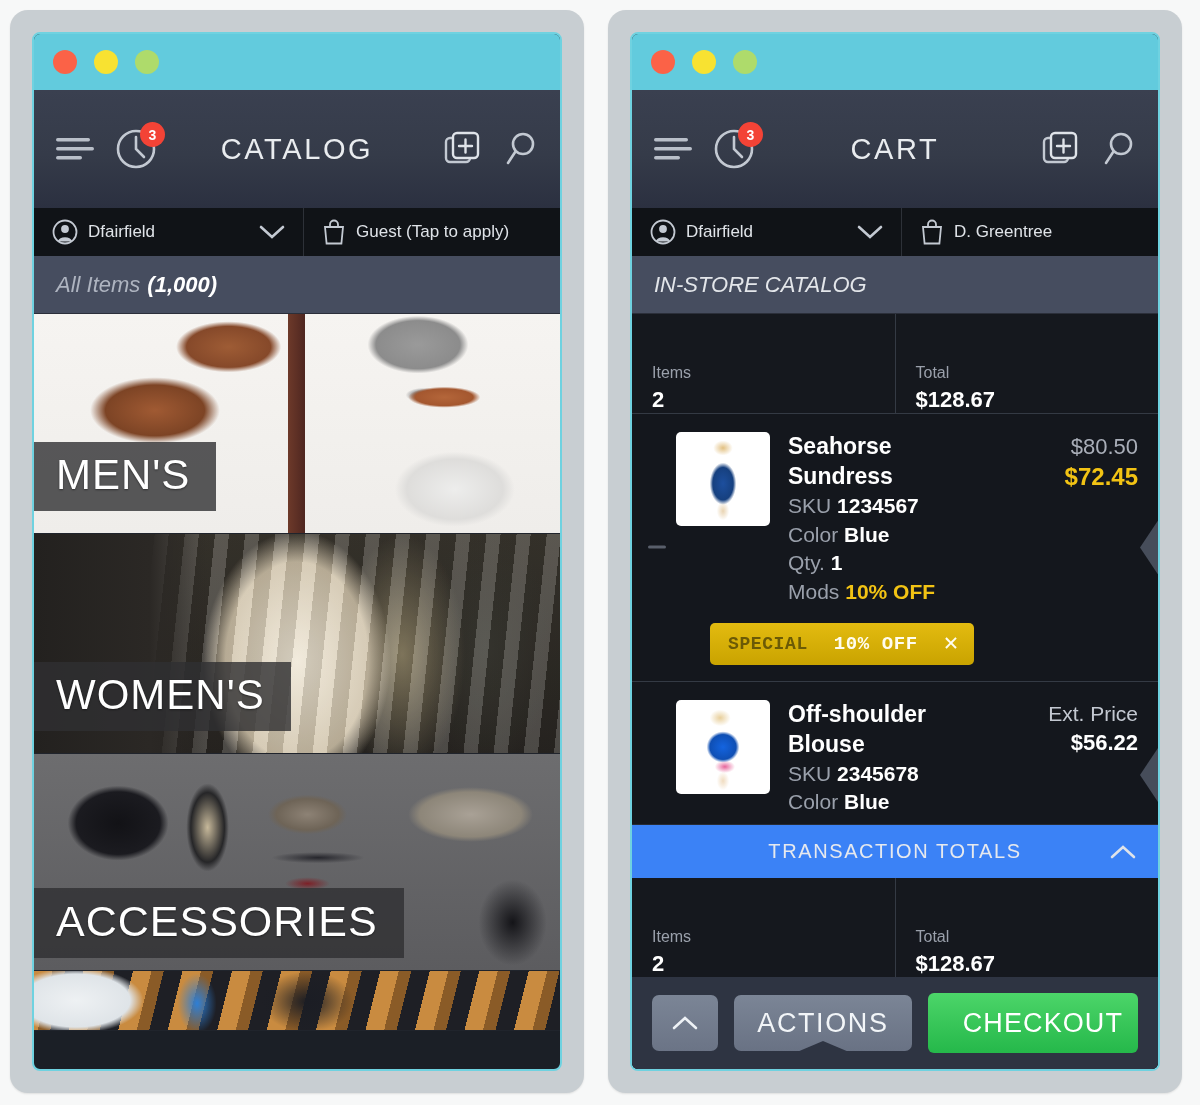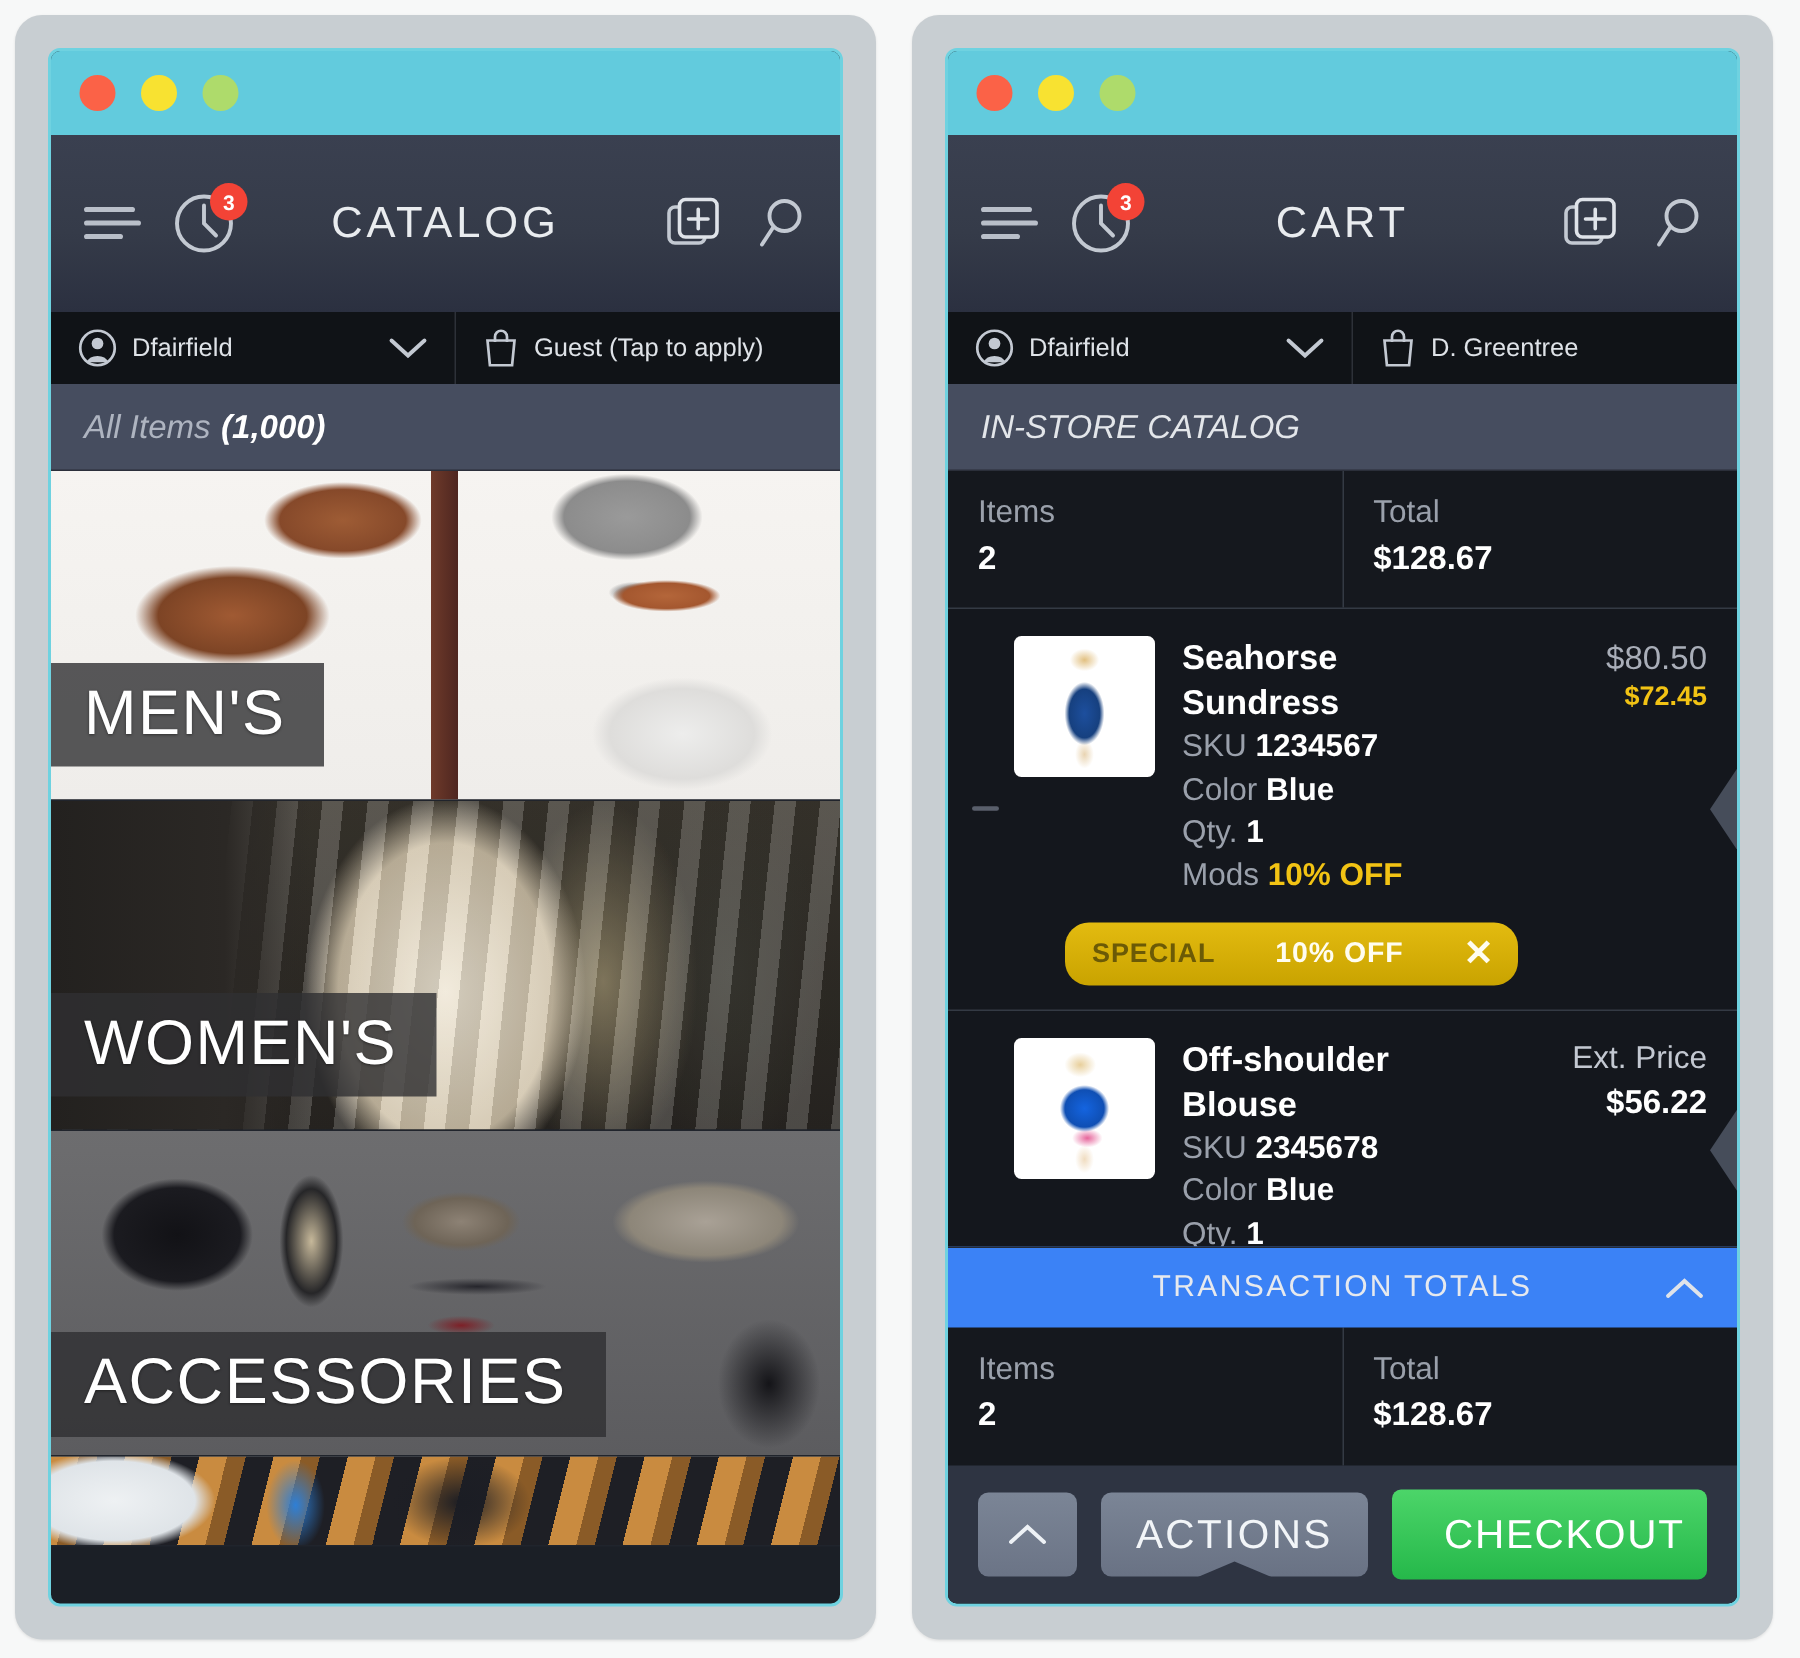--- a/index.html
+++ b/index.html
@@ -164,21 +164,21 @@
 
   
   .cart { flex: 1; display: flex; flex-direction: column; background: #15181e; overflow: hidden; }
   .totals-row {
     display: flex; flex: 0 0 92px;
     background: #15181e;
     border-bottom: 1px solid #343a44;
   }
   .totals-cell { flex: 1; padding: 16px 20px 0 20px; }
   .totals-cell:first-child { border-right: 1px solid #343a44; }
-  .tc-label { color: #9aa0ab; font-size: 21px; margin-bottom: 5px; }
+  .tc-label { color: #9aa0ab; font-size: 16px; margin-bottom: 5px; margin-top: 34px; }
   .tc-value { color: #fff; font-size: 22px; font-weight: 700; }
 
   .cart-items { flex: 1; overflow: hidden; }
   .cart-item {
     position: relative; background: #14171d;
     border-bottom: 1px solid #343a44;
     padding: 18px 20px 16px 44px;
   }
   .ci-main { display: flex; gap: 18px; }
   .ci-thumb {
@@ -201,41 +201,41 @@
       #ffffff;
   }
   .ci-info { flex: 1; min-width: 0; }
   .ci-line { font-size: 21px; line-height: 1.37; color: #c3c8d1; white-space: nowrap; }
   .ci-line .k { color: #9aa0ab; }
   .ci-line .v { color: #fff; font-weight: 700; }
   .ci-name { font-size: 23px; color: #fff; font-weight: 700; line-height: 1.3; }
   .ci-gold { color: #f2c314; font-weight: 700; }
   .ci-prices { text-align: right; min-width: 128px; }
   .ci-strike { font-size: 22px; color: #a9aeb8; line-height: 1.32; }
-  .ci-now { font-size: 18px; color: #f2c314; font-weight: 700; line-height: 1.3; }
+  .ci-now { font-size: 24px; color: #f2c314; font-weight: 700; line-height: 1.3; }
   .ci-extlabel { font-size: 21px; color: #c3c8d1; line-height: 1.35; }
   .ci-extval { font-size: 22px; color: #fff; font-weight: 700; line-height: 1.35; }
 
   .minus {
     position: absolute; left: 16px; top: 50%; transform: translateY(-50%);
     width: 18px; height: 3px; background: #595f6b; border-radius: 2px;
   }
   .swipe-chev {
     position: absolute; right: 0; top: 50%; transform: translateY(-50%);
     width: 18px; height: 54px;
     background: #49505e;
     clip-path: polygon(100% 0, 100% 100%, 0 50%);
     opacity: .95;
   }
 
   .special {
-    display: inline-flex; align-items: center; gap: 40px;
+    display: inline-flex; align-items: center; gap: 26px;
     margin: 16px 0 0 34px;
     background: linear-gradient(180deg,#e3bb10 0%,#c9a300 100%);
-    border-radius: 16px; padding: 9px 16px 9px 18px;
+    border-radius: 5px; padding: 9px 16px 9px 18px; font-family: Liberation Mono, monospace;
   }
   .special .sp-tag { color: #6b5a06; font-size: 18px; font-weight: 700; letter-spacing: .6px; }
   .special .sp-val { color: #fffdf0; font-size: 19px; font-weight: 700; letter-spacing: .6px; }
   .special .sp-x { color: #fffdf0; font-size: 24px; font-weight: 700; line-height: 1; }
 
   .tt-bar {
     flex: 0 0 54px; background: #3b82f6;
     display: flex; align-items: center; justify-content: center;
     position: relative;
     color: #e6e9ee; font-size: 20px; letter-spacing: 1.6px;

